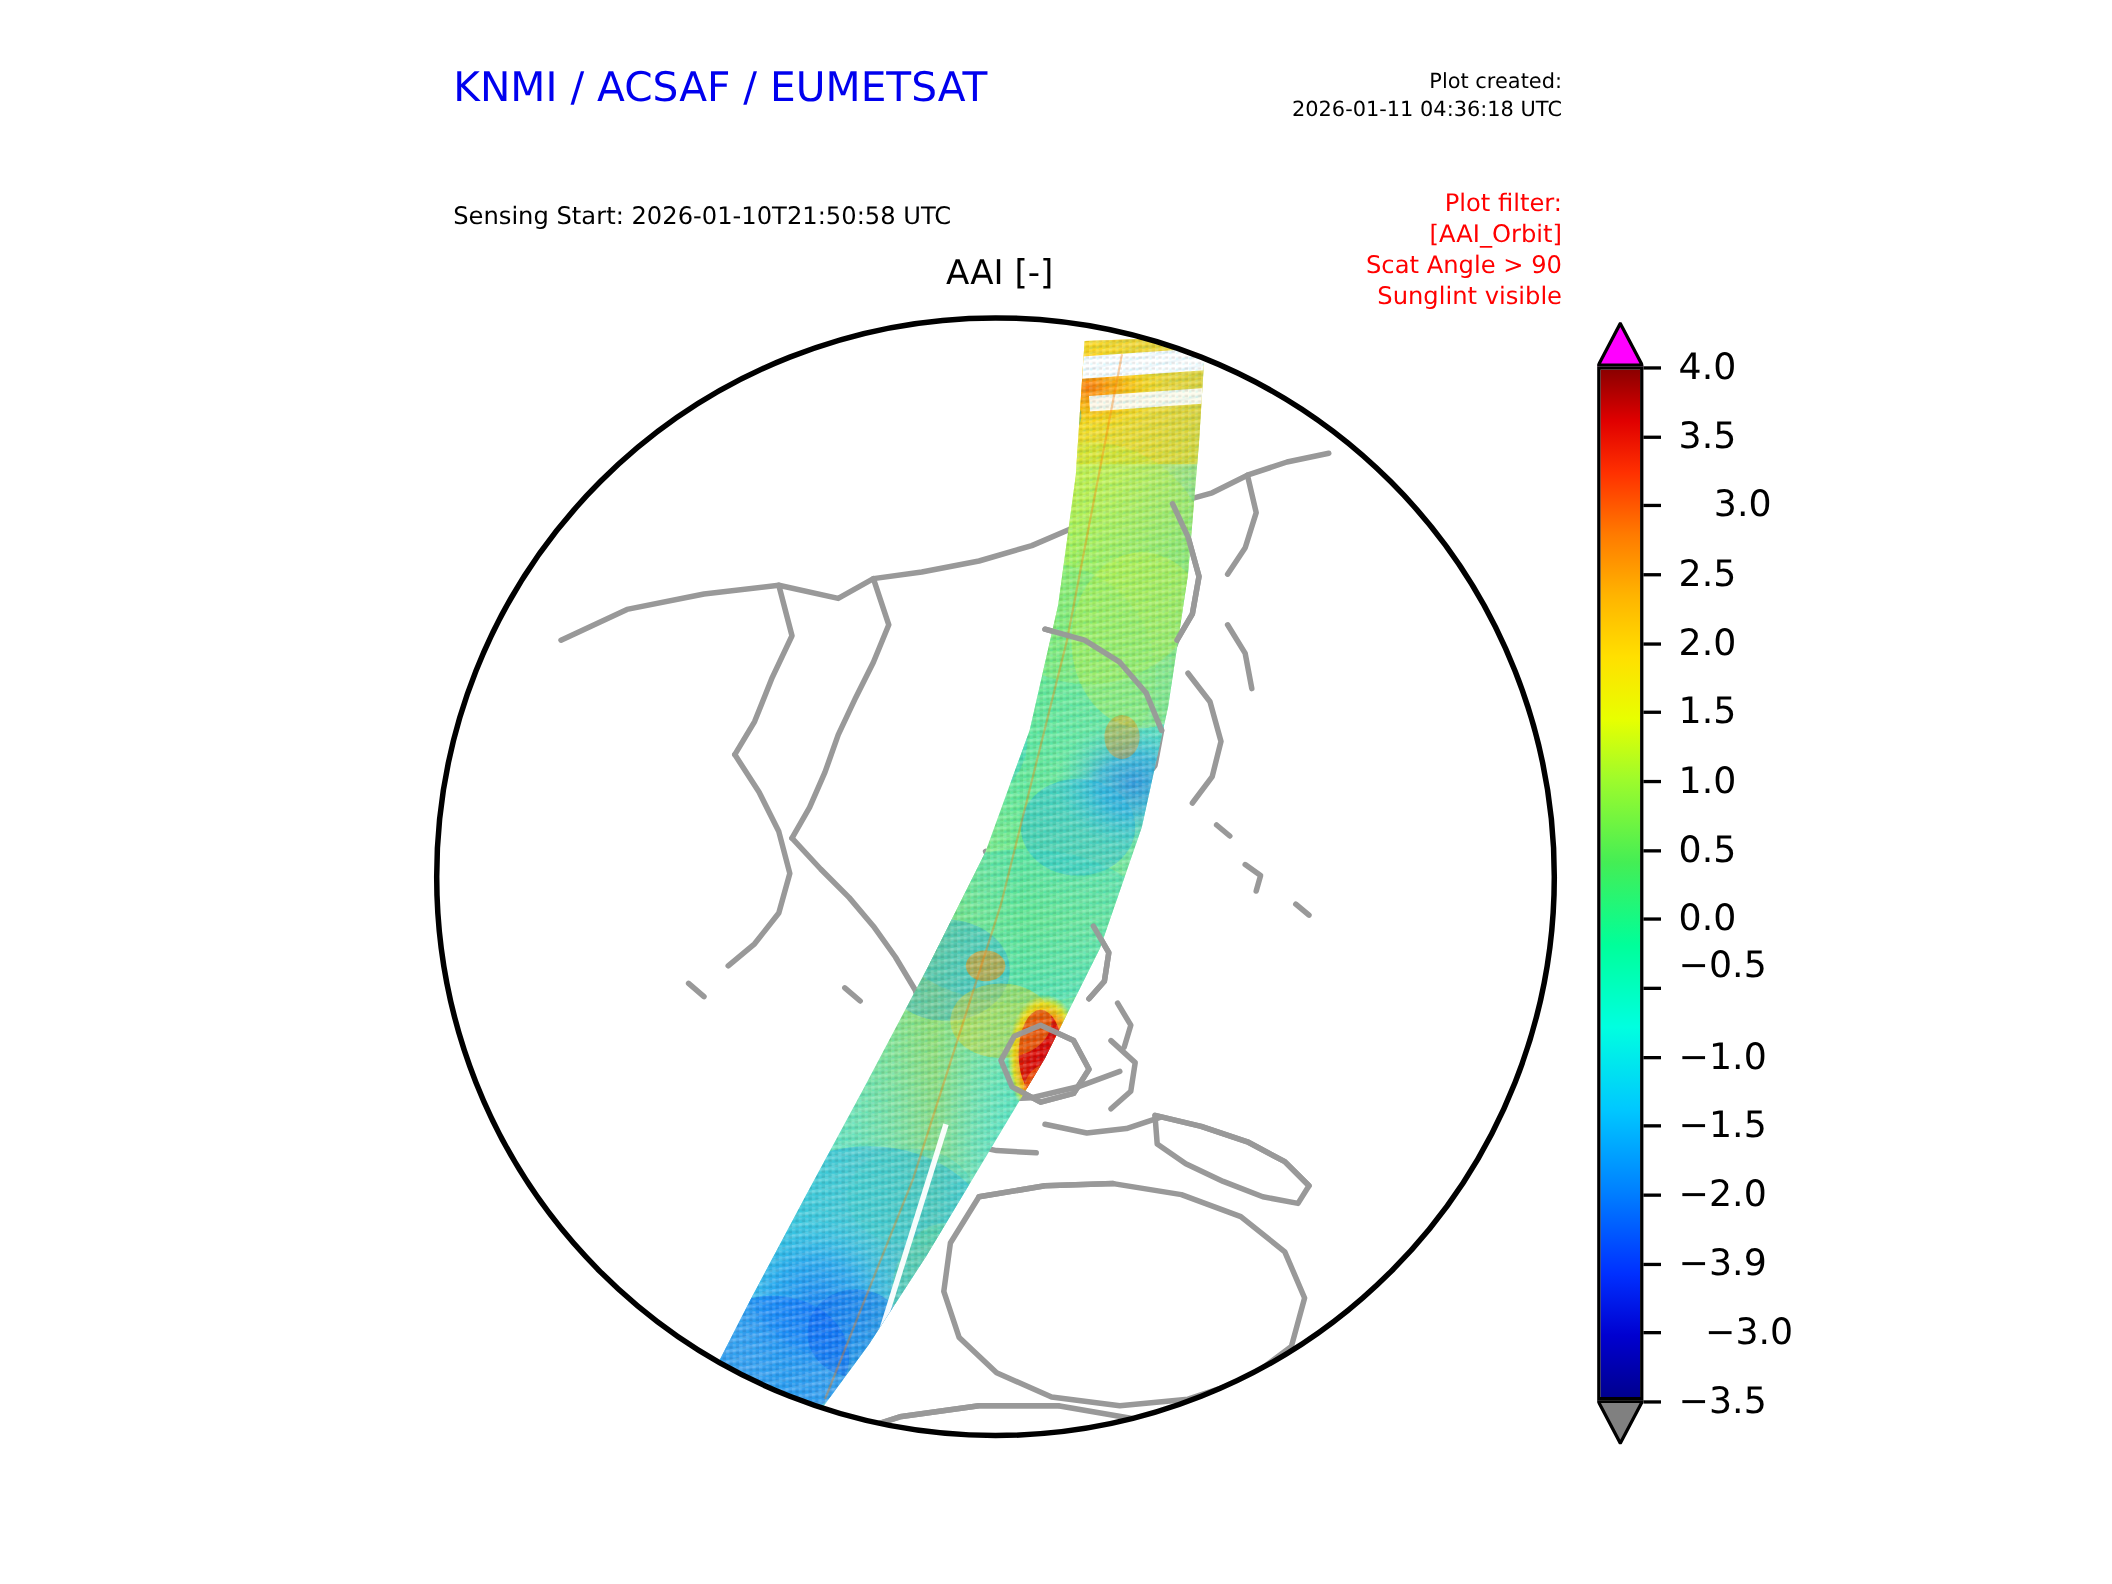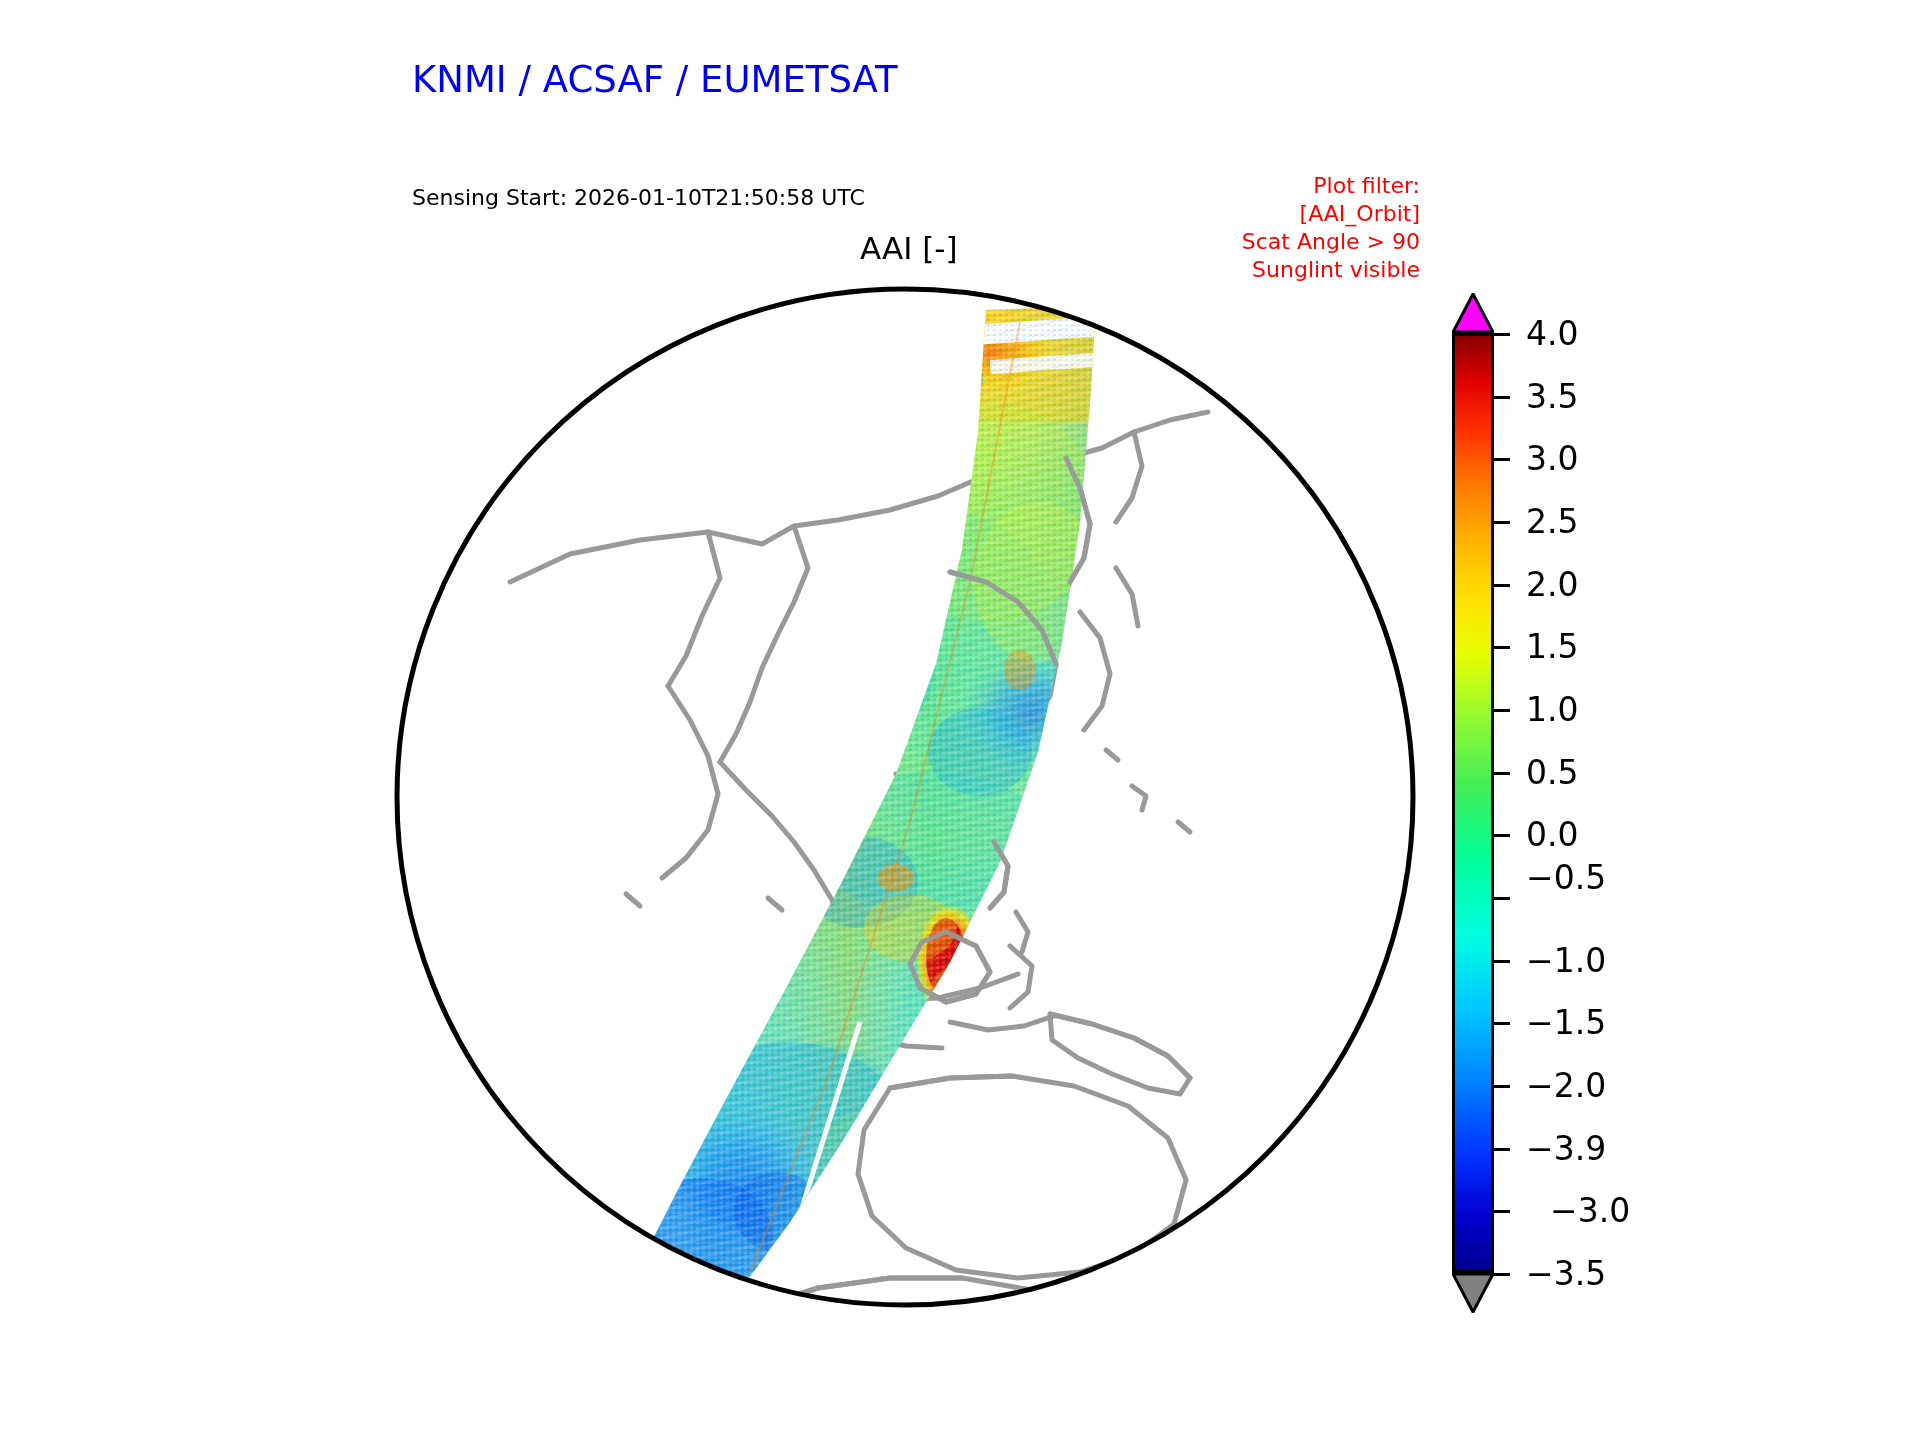--- a/index.html
+++ b/index.html
@@ -172,20 +172,24 @@
 
 <div id="page">
 
   <div class="hdr-brand">KNMI / ACSAF / EUMETSAT</div>
 
 
   <div class="hdr-sensing">Sensing Start: 2026-01-10T21:50:58 UTC</div>
 
   <div class="hdr-quantity">AAI [-]</div>
 
+  <div class="created-block">
+    <div>Plot created:</div>
+    <div>2026-01-11 04:36:18 UTC</div>
+  </div>
 
   <div class="filter-block">
     <div>Plot filter:</div>
     <div>[AAI_Orbit]</div>
     <div>Scat Angle &gt; 90</div>
     <div>Sunglint visible</div>
   </div>
 
   <div id="map-wrap">
     <svg id="map-svg" viewBox="0 0 1030 1030">
@@ -397,21 +401,21 @@
     <svg class="cbar-cap-outline" style="top:988px" viewBox="0 0 42 40">
       <path d="M 1 1 L 41 1 L 21 39 Z" fill="none" stroke="#000" stroke-width="3"></path>
     </svg>
 
     <div id="cbar-ticks">
         <div class="cbar-tick" style="top: 48px;"></div>
         <div class="cbar-label" style="top: 48px;">4.0</div>
         <div class="cbar-tick" style="top: 110.667px;"></div>
         <div class="cbar-label" style="top: 110.667px;">3.5</div>
         <div class="cbar-tick" style="top: 173.333px;"></div>
-        <div class="cbar-label" style="top: 173.333px;">3.0</div>
+        <div class="cbar-label" style="top: 173.333px; margin-left: 32px;">3.0</div>
         <div class="cbar-tick" style="top: 236px;"></div>
         <div class="cbar-label" style="top: 236px;">2.5</div>
         <div class="cbar-tick" style="top: 298.667px;"></div>
         <div class="cbar-label" style="top: 298.667px;">2.0</div>
         <div class="cbar-tick" style="top: 361.333px;"></div>
         <div class="cbar-label" style="top: 361.333px;">1.5</div>
         <div class="cbar-tick" style="top: 424px;"></div>
         <div class="cbar-label" style="top: 424px;">1.0</div>
         <div class="cbar-tick" style="top: 486.667px;"></div>
         <div class="cbar-label" style="top: 486.667px; text-align: right;">0.5</div>

